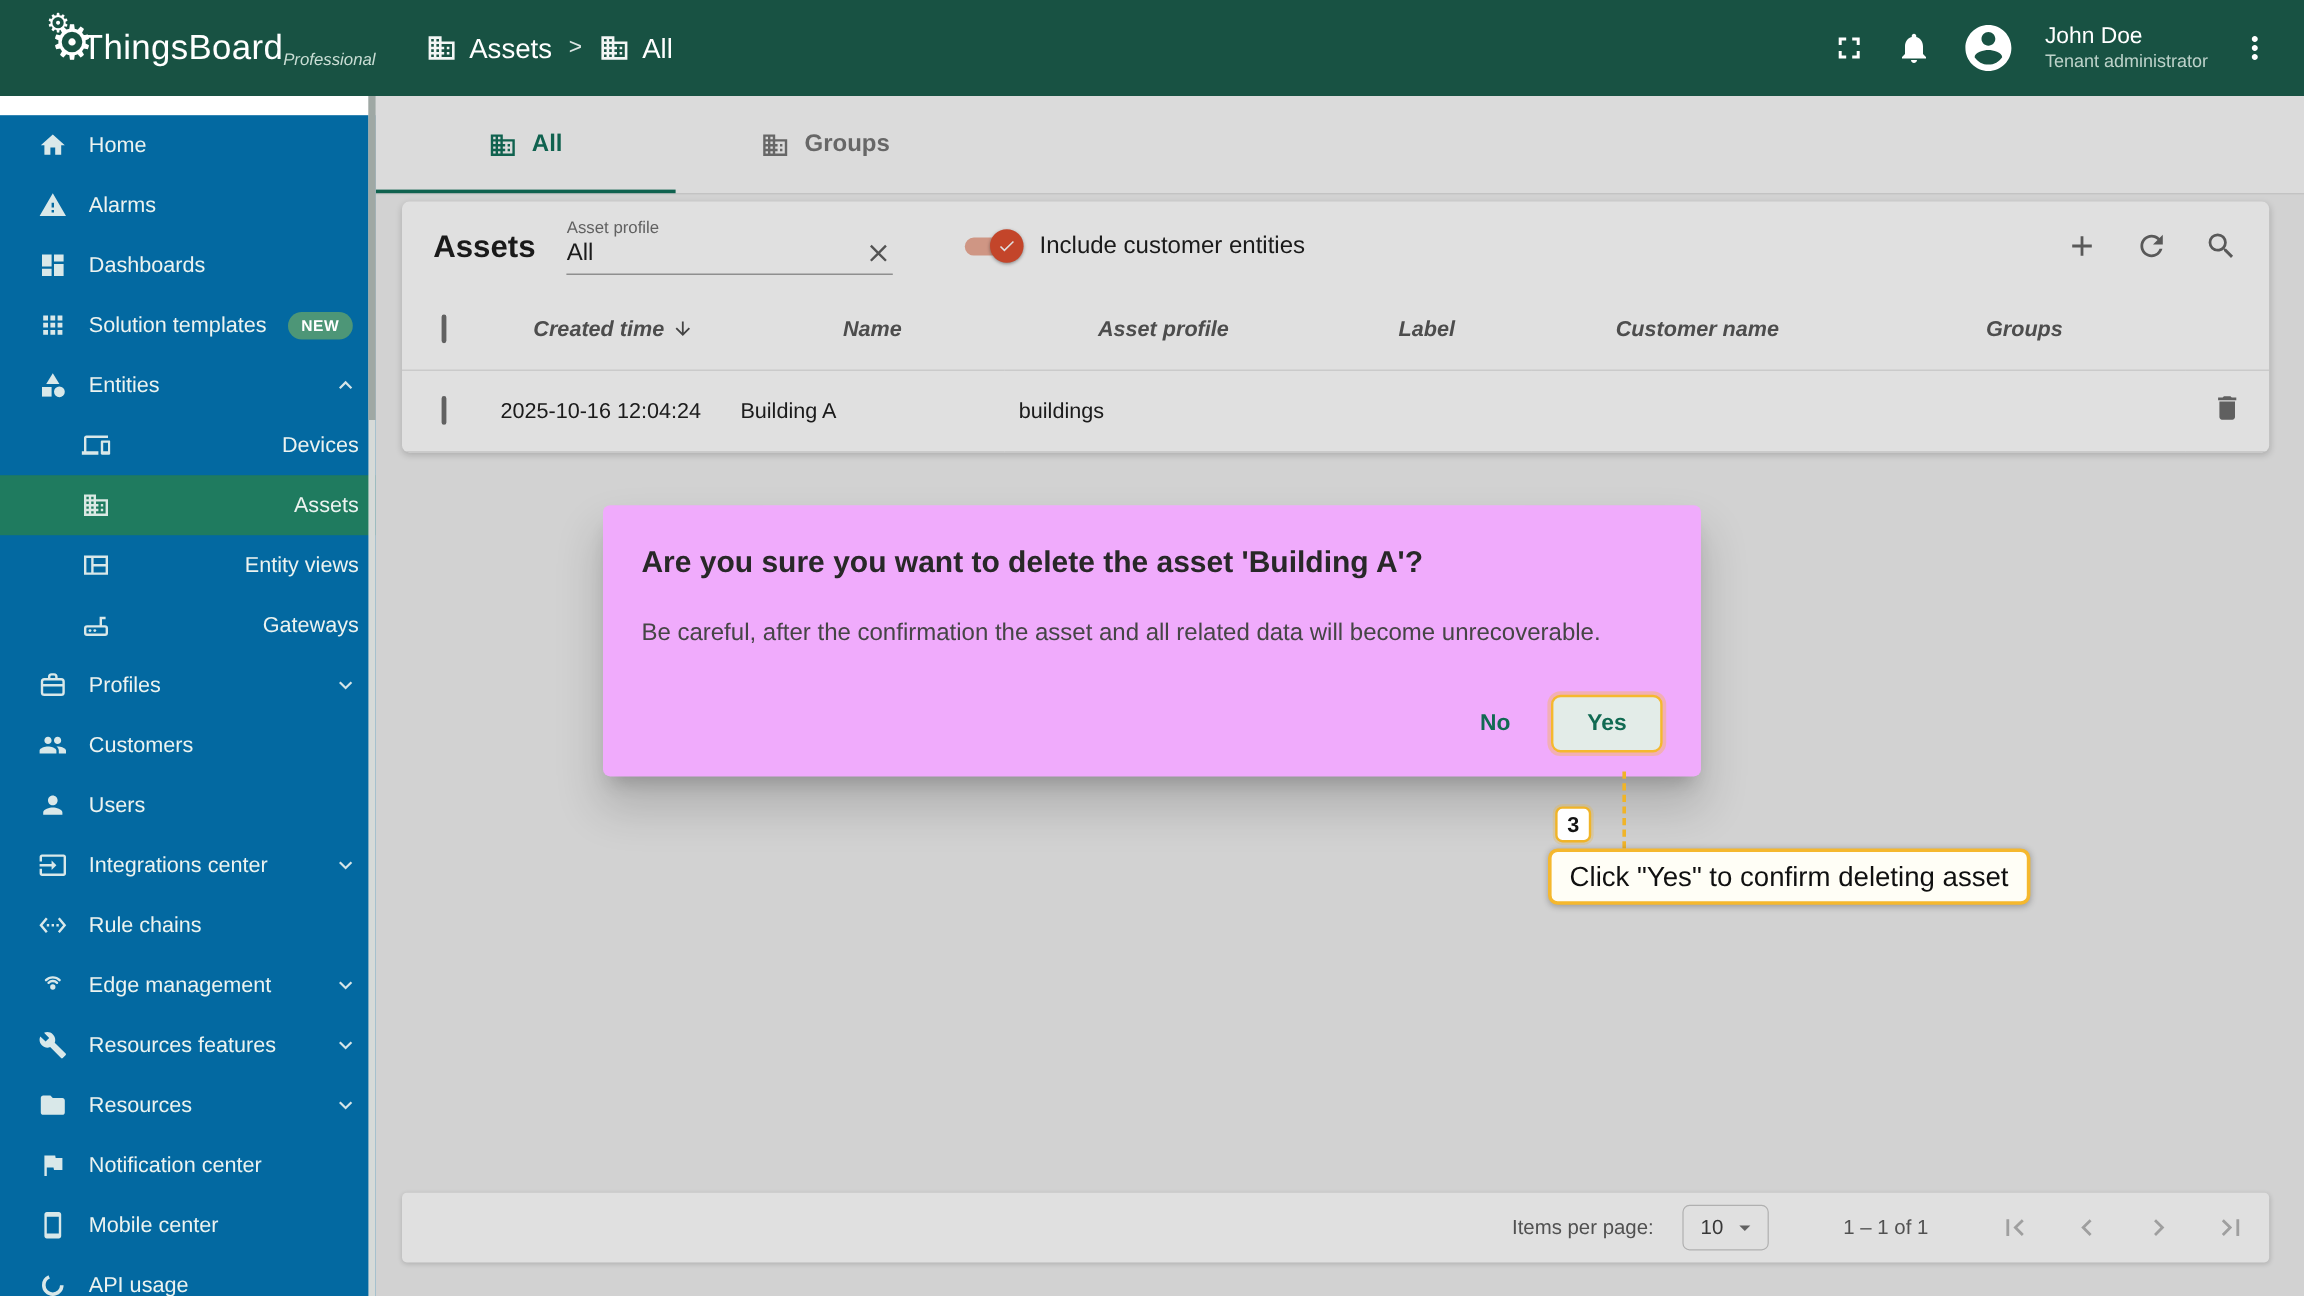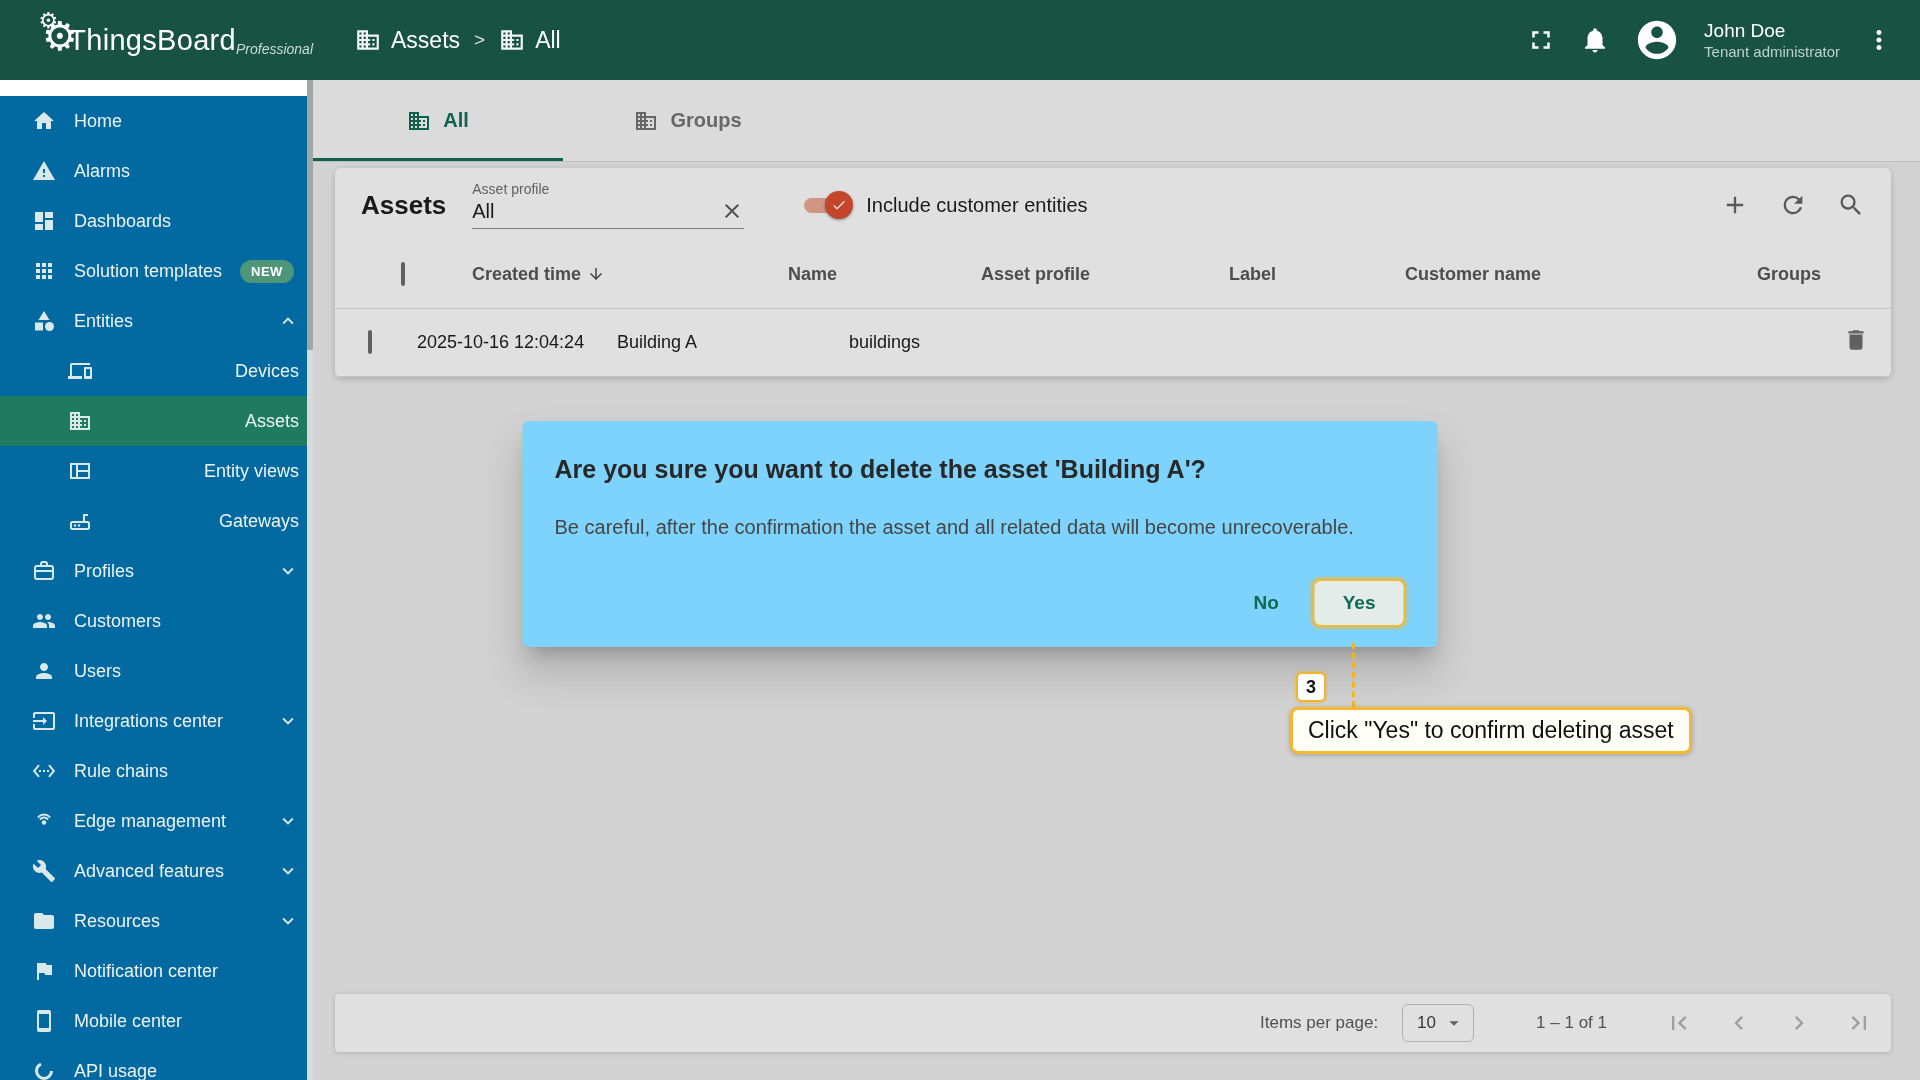--- a/index.html
+++ b/index.html
@@ -65,21 +65,21 @@
   .toggle { position:relative; width:46px; height:22px; cursor:pointer; flex:none; }
   .toggle-track { position:absolute; left:0; top:4px; width:46px; height:15px; border-radius:8px; background:#ecab97; }
   .toggle-knob { position:absolute; right:-3px; top:-3px; width:28px; height:28px; border-radius:50%; background:#df4f30; box-shadow:0 1px 3px rgba(0,0,0,.4); display:flex; align-items:center; justify-content:center; }
   .toggle-knob svg { width:16px; height:16px; fill:#fff; display:block; }
   .toggle-label { font-size:20px; color:#1e1e1e; }
   .toolbar-actions { margin-left:auto; display:flex; align-items:center; gap:30px; }
   .icon-btn { width:28px; height:28px; color:#666; cursor:pointer; }
   .icon-btn svg { width:28px; height:28px; fill:currentColor; display:block; }
 
   table.entity-table { width:100%; border-collapse:collapse; table-layout:fixed; }
-  .entity-table th { height:66px; font-size:18px; font-weight:bold; color:#585858; text-align:right; border-bottom:1px solid #e0e0e0; padding-left:12px; }
+  .entity-table th { height:66px; font-size:18px; font-weight:bold; color:#585858; text-align:center; border-bottom:1px solid #e0e0e0; padding-left:12px;font-style:italic; }
   .entity-table td { height:68px; font-size:18px; color:#202020; border-bottom:1px solid #e0e0e0; padding-left:12px; }
   .cell-cb { padding-left:0 !important; text-align:center; }
   .cb { width:20px; height:20px; border:2px solid #6f6f6f; border-radius:3px; margin:0 auto; cursor:pointer; background:#fdfdfd; }
   .sort-icon { display:inline-block; width:18px; height:18px; vertical-align:-3px; margin-left:6px; color:#4e4e4e; }
   .sort-icon svg { width:18px; height:18px; fill:currentColor; display:block; }
   .cell-actions { padding-left:0 !important; text-align:center; }
   .trash-btn { width:26px; height:26px; color:#6e6e6e; cursor:pointer; display:inline-block; }
   .trash-btn svg { width:26px; height:26px; fill:currentColor; display:block; }
 
   .paginator { position:absolute; left:22px; right:29px; bottom:28px; height:58px; background:#fff; border-radius:4px; box-shadow:0 1px 4px rgba(0,0,0,.16); display:flex; align-items:center; justify-content:flex-end; padding:0 18px; color:#5d5d5d; font-size:17px; z-index:1; }
@@ -87,21 +87,21 @@
   .pp-select { width:72px; height:38px; border:1px solid #c9c9c9; border-radius:6px; display:flex; align-items:center; justify-content:space-between; padding:0 8px 0 14px; cursor:pointer; color:#3f3f3f; }
   .pp-select svg { width:22px; height:22px; fill:#6f6f6f; display:block; }
   .pp-range { margin-left:62px; }
   .pp-nav { margin-left:58px; display:flex; align-items:center; gap:32px; }
   .pg-btn { width:28px; height:28px; color:#b5b5b5; cursor:pointer; }
   .pg-btn svg { width:28px; height:28px; fill:currentColor; display:block; }
 
   .backdrop { position:absolute; inset:0; background:rgba(0,0,0,.12); z-index:5; }
 
   
-  .dialog { position:absolute; top:421px; left:50%; transform:translateX(-50%); width:915px; background:#7dd3fc; border-radius:6px; padding:34px 32px 20px; box-shadow:0 11px 15px -7px rgba(0,0,0,.2), 0 24px 38px 3px rgba(0,0,0,.16); z-index:40;margin-left:20px; }
+  .dialog { position:absolute; top:421px; left:50%; transform:translateX(-50%); width:915px; background:#f0abfc; border-radius:6px; padding:34px 32px 20px; box-shadow:0 11px 15px -7px rgba(0,0,0,.2), 0 24px 38px 3px rgba(0,0,0,.16); z-index:40; }
   .dialog-title { font-size:25px; font-weight:bold; color:#282828; margin-bottom:32px; }
   .dialog-message { font-size:20px; color:#454545; margin-bottom:40px; }
   .dialog-actions { display:flex; justify-content:flex-end; align-items:center; gap:16px; }
   button { font-family:"Liberation Sans", sans-serif; background:none; border:none; cursor:pointer; }
   .btn-no { color:#116a52; font-size:19px; font-weight:bold; padding:12px 18px; border-radius:6px; }
   .btn-yes { color:#116a52; font-size:19px; font-weight:bold; padding:11px 28px; background:#e3ece8; border:2px solid #f5b82e; border-radius:8px; box-shadow:0 0 0 3px rgba(245,184,46,.35); }
 
   
   .tut-line { position:absolute; left:1352px; top:643px; height:64px; width:0; border-left:3px dashed #f0b428; z-index:50; }
   .tut-badge { position:absolute; left:1296px; top:672px; width:30px; height:30px; background:#fff; border:2px solid #f0b428; border-radius:6px; display:flex; align-items:center; justify-content:center; font-size:18px; font-weight:bold; color:#141414; z-index:51; box-shadow:0 0 0 2px rgba(240,180,40,.25); }
@@ -319,21 +319,21 @@
             <path d="M16.59 8.59L12 13.17 7.41 8.59 6 10l6 6 6-6z"></path>
           </svg>
         </span>
     </div>
     <div class="nav-item">
       <span class="nav-icon">
           <svg viewBox="0 0 24 24">
             <path d="M22.7 19l-9.1-9.1c.9-2.3.4-5-1.5-6.9-2-2-5-2.4-7.4-1.3L9 6 6 9 1.6 4.7C.4 7.1.9 10.1 2.9 12.1c1.9 1.9 4.6 2.4 6.9 1.5l9.1 9.1c.4.4 1 .4 1.4 0l2.3-2.3c.5-.4.5-1.1.1-1.4z"></path>
           </svg>
         </span>
-      <span class="nav-label">Advanced features</span>
+      <span class="nav-label">Resources features</span>
       <span class="chevron">
           <svg viewBox="0 0 24 24">
             <path d="M16.59 8.59L12 13.17 7.41 8.59 6 10l6 6 6-6z"></path>
           </svg>
         </span>
     </div>
     <div class="nav-item">
       <span class="nav-icon">
           <svg viewBox="0 0 24 24">
             <path d="M10 4H4c-1.1 0-2 .9-2 2v12c0 1.1.9 2 2 2h16c1.1 0 2-.9 2-2V8c0-1.1-.9-2-2-2h-8l-2-2z"></path>

